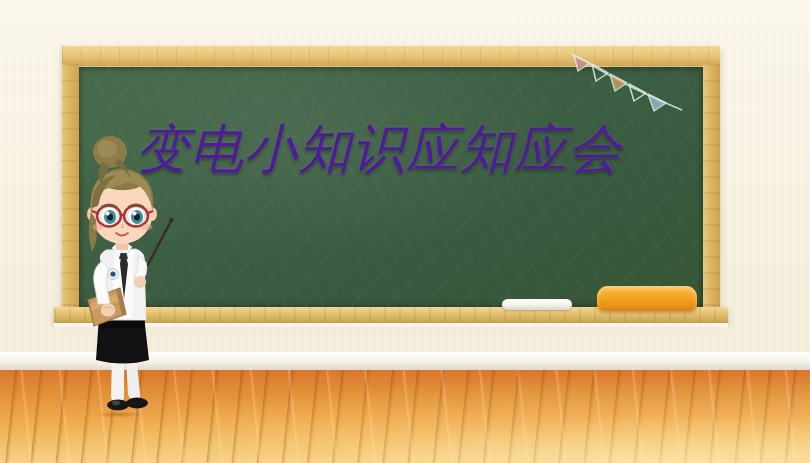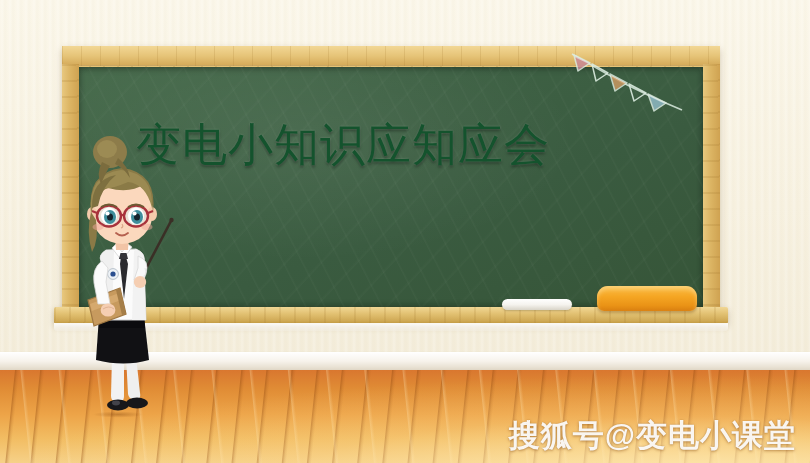--- a/index.html
+++ b/index.html
@@ -130,24 +130,25 @@
     border-radius:11px 11px 7px 7px;
     box-shadow:0 2px 3px rgba(120,80,20,.38), inset 0 3px 4px rgba(255,225,160,.55);
   }
 
   
   .bunting{ position:absolute; left:508px; top:2px; width:120px; height:78px; }
 
   
   .title{
     position:absolute; left:136px; top:122px; width:560px;
-    color:#14532d;
-    font-size:45px; line-height:1.02; font-weight:400;
+    color:#4c1d95;
+    font-size:53px; line-height:1.02; font-weight:400;
     letter-spacing:1px; white-space:nowrap;
     text-shadow:0 2px 3px rgba(0,0,0,.38), 0 0 2px rgba(255,255,255,.25);
+    font-style:italic;
   }
   .subtitle{
     position:absolute; left:283px; top:226px; width:420px;
     color:#edb81b;
     font-size:37px; line-height:1.05; font-weight:700;
     letter-spacing:2px; white-space:nowrap;
     text-shadow:0 2px 3px rgba(0,0,0,.40);
   }
   .watermark{
     position:absolute; right:14px; bottom:6px;
@@ -299,15 +300,14 @@
       <path d="M70 79 Q78 74 86 79" stroke="#6b5c33" stroke-width="1.8" fill="none"></path>
 
       <ellipse cx="40" cy="99" rx="5.5" ry="3.2" fill="#f2a69a" opacity=".5"></ellipse>
       <ellipse cx="89" cy="99" rx="5.5" ry="3.2" fill="#f2a69a" opacity=".5"></ellipse>
 
       <path d="M64 96 q2 3 -1 4" stroke="#dda888" stroke-width="1.2" fill="none"></path>
       <path d="M58 105 Q64 110 70 105" stroke="#b5604f" stroke-width="1.8" fill="none" stroke-linecap="round"></path>
     </svg>
   </div>
 
-  <div class="watermark">搜狐号@变电小课堂</div>
 
 </div>
 
 </body></html>

